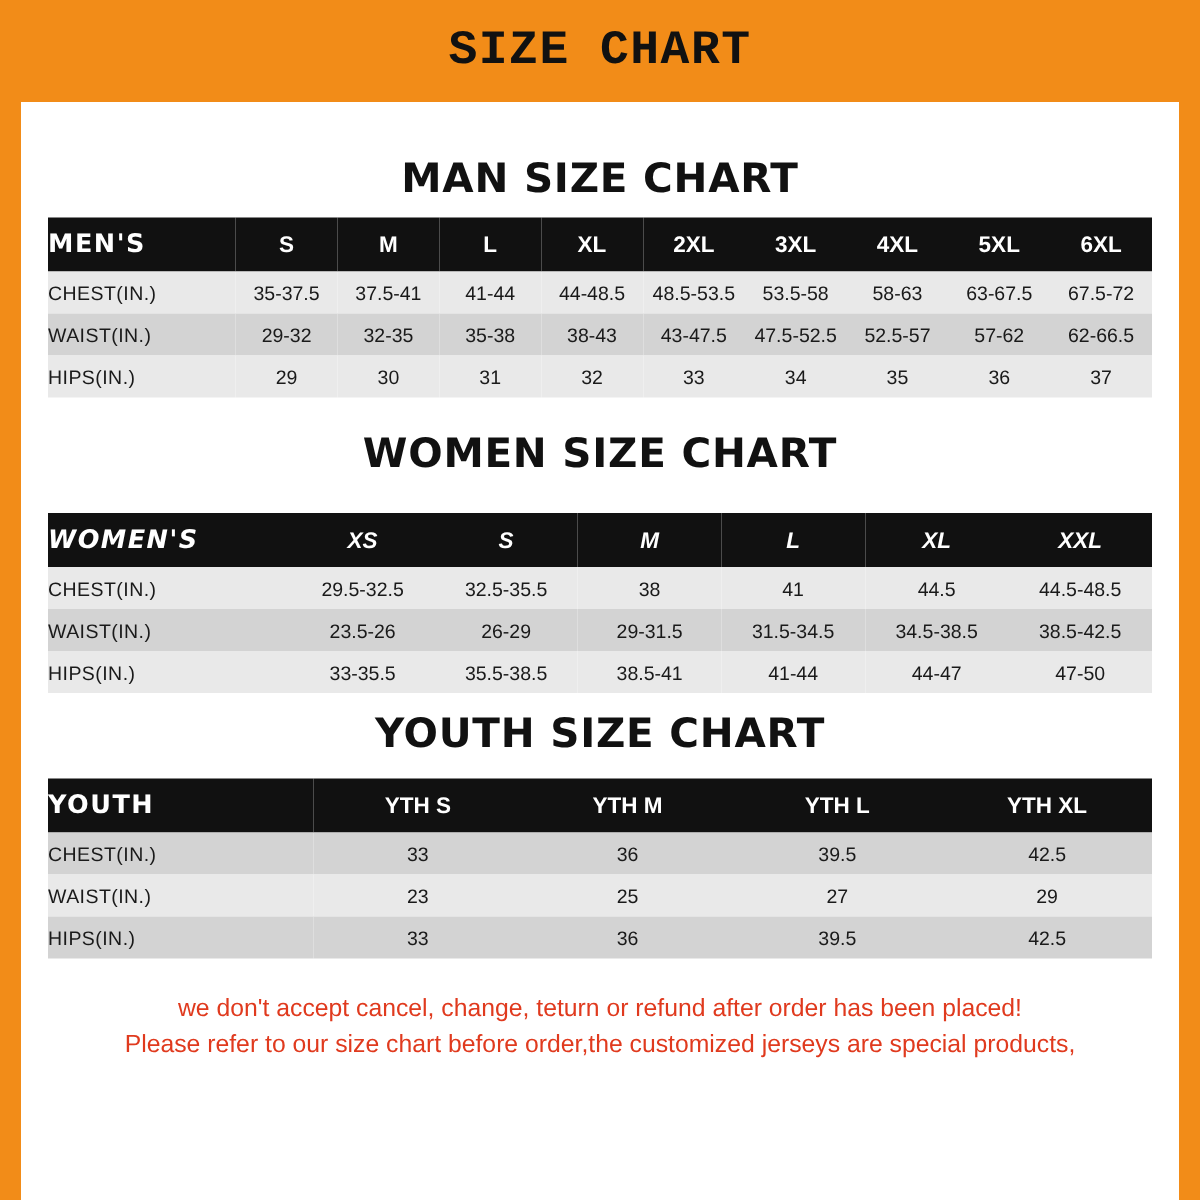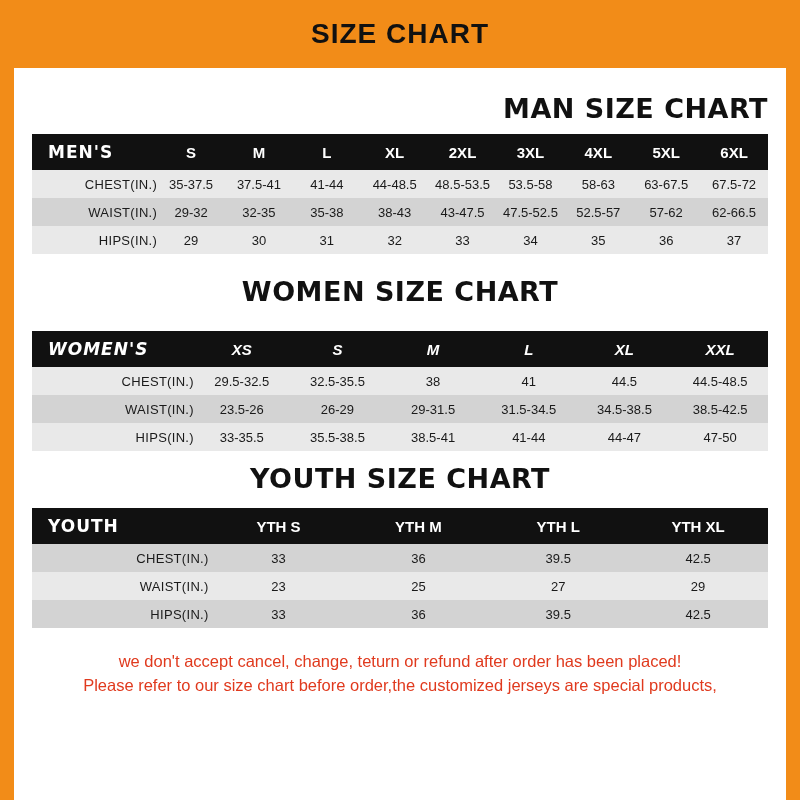--- a/index.html
+++ b/index.html
@@ -25,39 +25,39 @@
   }
   .banner {
     height: 68px;
     background: #f28c18;
     display: flex;
     align-items: center;
     justify-content: center;
     margin: 0 -14px;
   }
   .banner-title {
-    font-family: Liberation Sans, sans-serif;
+    font-family: Liberation Mono, monospace;
     font-weight: bold;
-    font-size: 28px;
+    font-size: 32px;
     letter-spacing: 1px;
     color: #111111;
     line-height: 1;
   }
   .content {
     padding: 0 18px;
   }
   .section-title {
     text-align: center;
     font-family: "DejaVu Sans", sans-serif;
     font-weight: bold;
     font-size: 27px;
     letter-spacing: 0.5px;
     color: #111111;
   }
-  .t-man { margin-top: 25px; margin-bottom: 10px; text-align: right; }
+  .t-man { margin-top: 36px; margin-bottom: 10px; }
   .t-women { margin-top: 22px; margin-bottom: 24px; }
   .t-youth { margin-top: 12px; margin-bottom: 14px; }
 
   table.size-table {
     width: 100%;
     border-collapse: collapse;
     table-layout: fixed;
   }
   table.size-table th,
   table.size-table td {
@@ -72,31 +72,30 @@
     background: #111111;
   }
   table.size-table thead th {
     color: #ffffff;
     font-weight: bold;
     font-size: 15px;
     height: 36px;
   }
   table.size-table thead th.label-col {
     text-align: left;
-    padding-left: 16px;
     font-family: "DejaVu Sans", sans-serif;
     letter-spacing: 1px;
     font-size: 17px;
   }
   table.size-table tbody tr.row-a { background: #e9e9e9; }
   table.size-table tbody tr.row-b { background: #d3d3d3; }
   table.size-table tbody td.label-col {
     font-weight: normal;
     letter-spacing: 0.3px;
-    text-align: right;
+    text-align: left;
   }
 
   
   .man-table col.c0 { width: 17%; }
   .women-table col.c0 { width: 22%; }
   .youth-table col.c0 { width: 24%; }
   .youth-table th, .youth-table td { height: 34px; font-size: 14px; }
   .youth-table thead th { font-size: 16px; height: 40px; margin-left: 48px; }
   .women-table th, .women-table td { height: 31px; font-size: 14px; }
   .women-table thead th { font-size: 16px; height: 38px; font-style: italic; }

